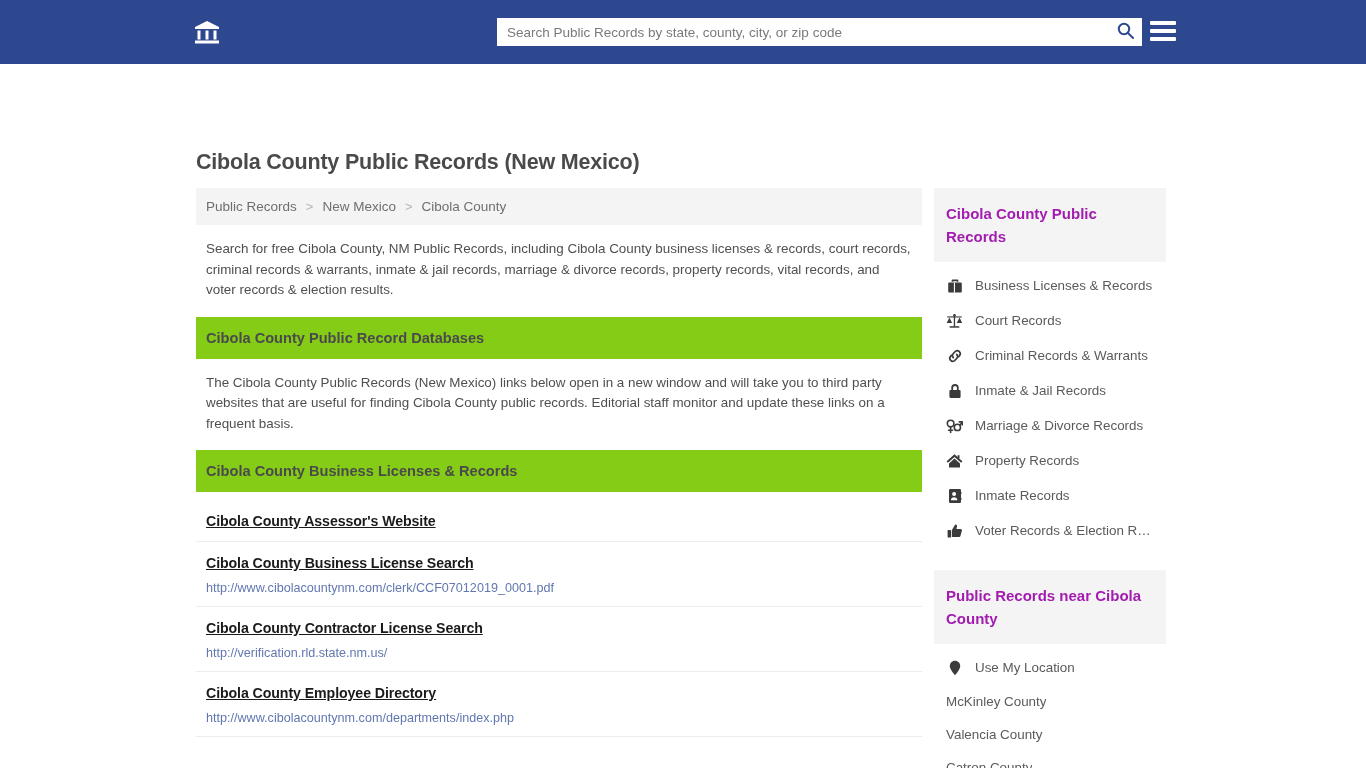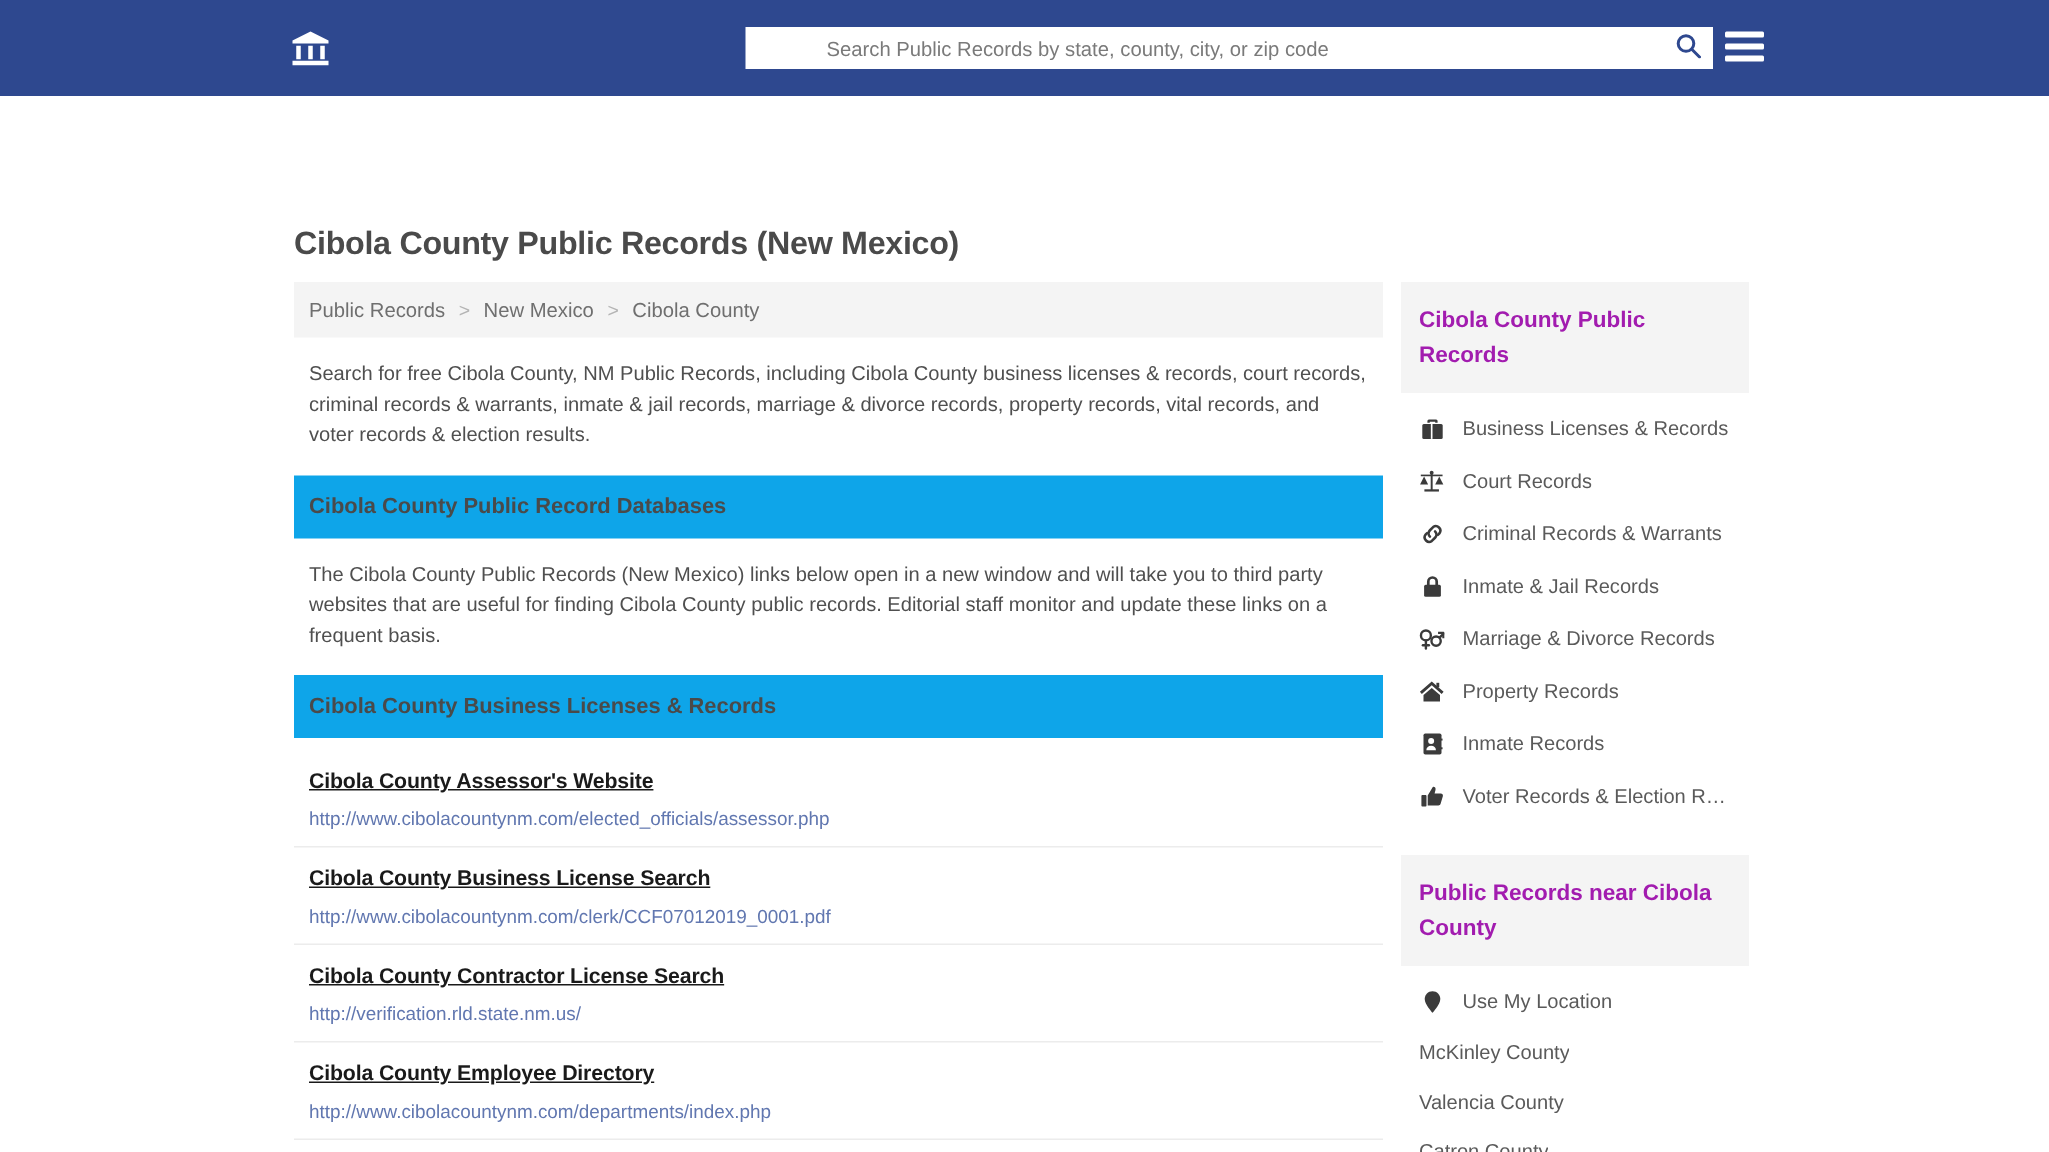--- a/index.html
+++ b/index.html
@@ -48,21 +48,20 @@
   .search-input {
     flex: 1;
     border: 0;
     outline: 0;
     height: 100%;
     padding: 0 10px;
     font-size: 13.5px;
     font-family: "Liberation Sans", sans-serif;
     color: #7f1d1d;
     background: transparent;
-    margin-left: 44px;
   }
   .search-input::placeholder { color: #7a7a7a; }
   .search-btn {
     width: 34px; height: 100%;
     border: 0; background: transparent;
     display: flex; align-items: center; justify-content: center;
     cursor: pointer;
   }
   .menu-btn {
     position: absolute;
@@ -127,21 +126,21 @@
   
   .intro-p {
     padding: 14px 10px 12px 10px;
     font-size: 13.4px;
     line-height: 20.5px;
     color: #4f4f4f;
   }
 
   
   .section-banner {
-    background: #0ea5e9;
+    background: #84cc16;
     padding: 13px 10px;
     font-size: 14.6px;
     font-weight: bold;
     color: #4a4a4a;
     margin-top: 4px;
   }
 
   
   .link-list { margin-top: 6px; }
   .link-row {
@@ -255,21 +254,20 @@
     <div class="section-banner">Cibola County Public Record Databases</div>
 
     <p class="intro-p">The Cibola County Public Records (New Mexico) links below open in a new window and will take you to third party websites that are useful for finding Cibola County public records. Editorial staff monitor and update these links on a frequent basis.</p>
 
     <div class="section-banner">Cibola County Business Licenses &amp; Records</div>
 
     <div class="link-list">
 
       <div class="link-row">
         <a class="link-title" href="#">Cibola County Assessor's Website</a>
-        <a class="link-url" href="#">http://www.cibolacountynm.com/elected_officials/assessor.php</a>
       </div>
 
       <div class="link-row">
         <a class="link-title" href="#">Cibola County Business License Search</a>
         <a class="link-url" href="#">http://www.cibolacountynm.com/clerk/CCF07012019_0001.pdf</a>
       </div>
 
       <div class="link-row">
         <a class="link-title" href="#">Cibola County Contractor License Search</a>
         <a class="link-url" href="#">http://verification.rld.state.nm.us/</a>

